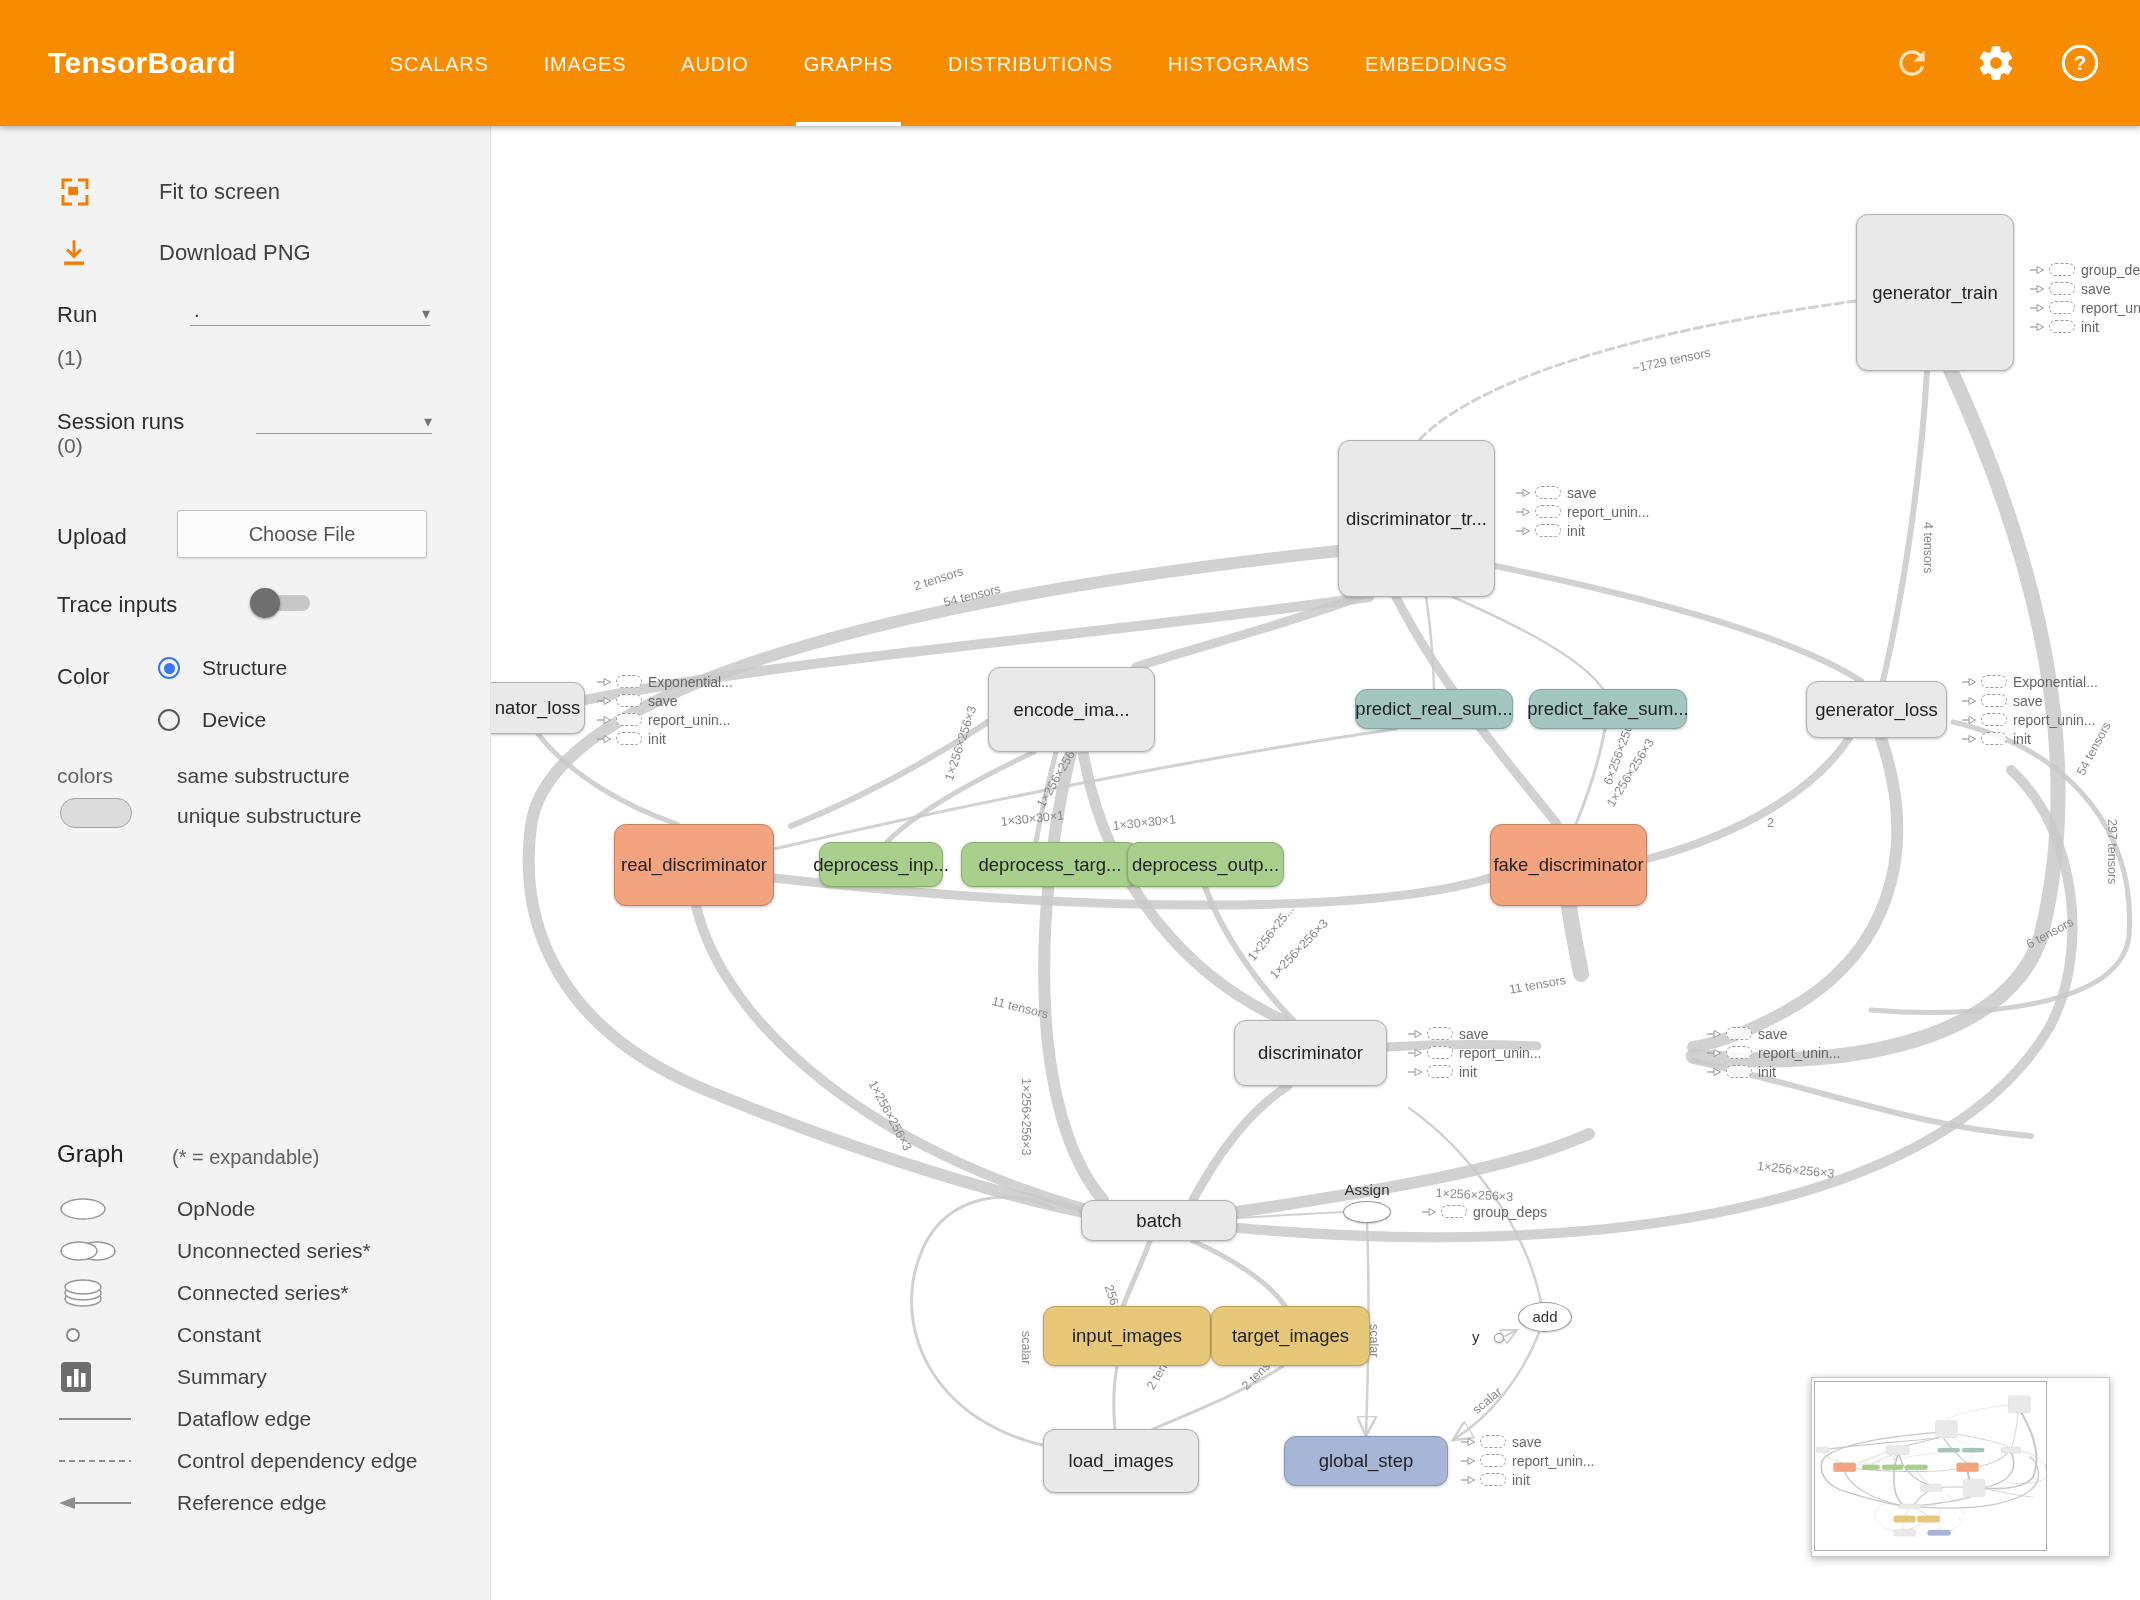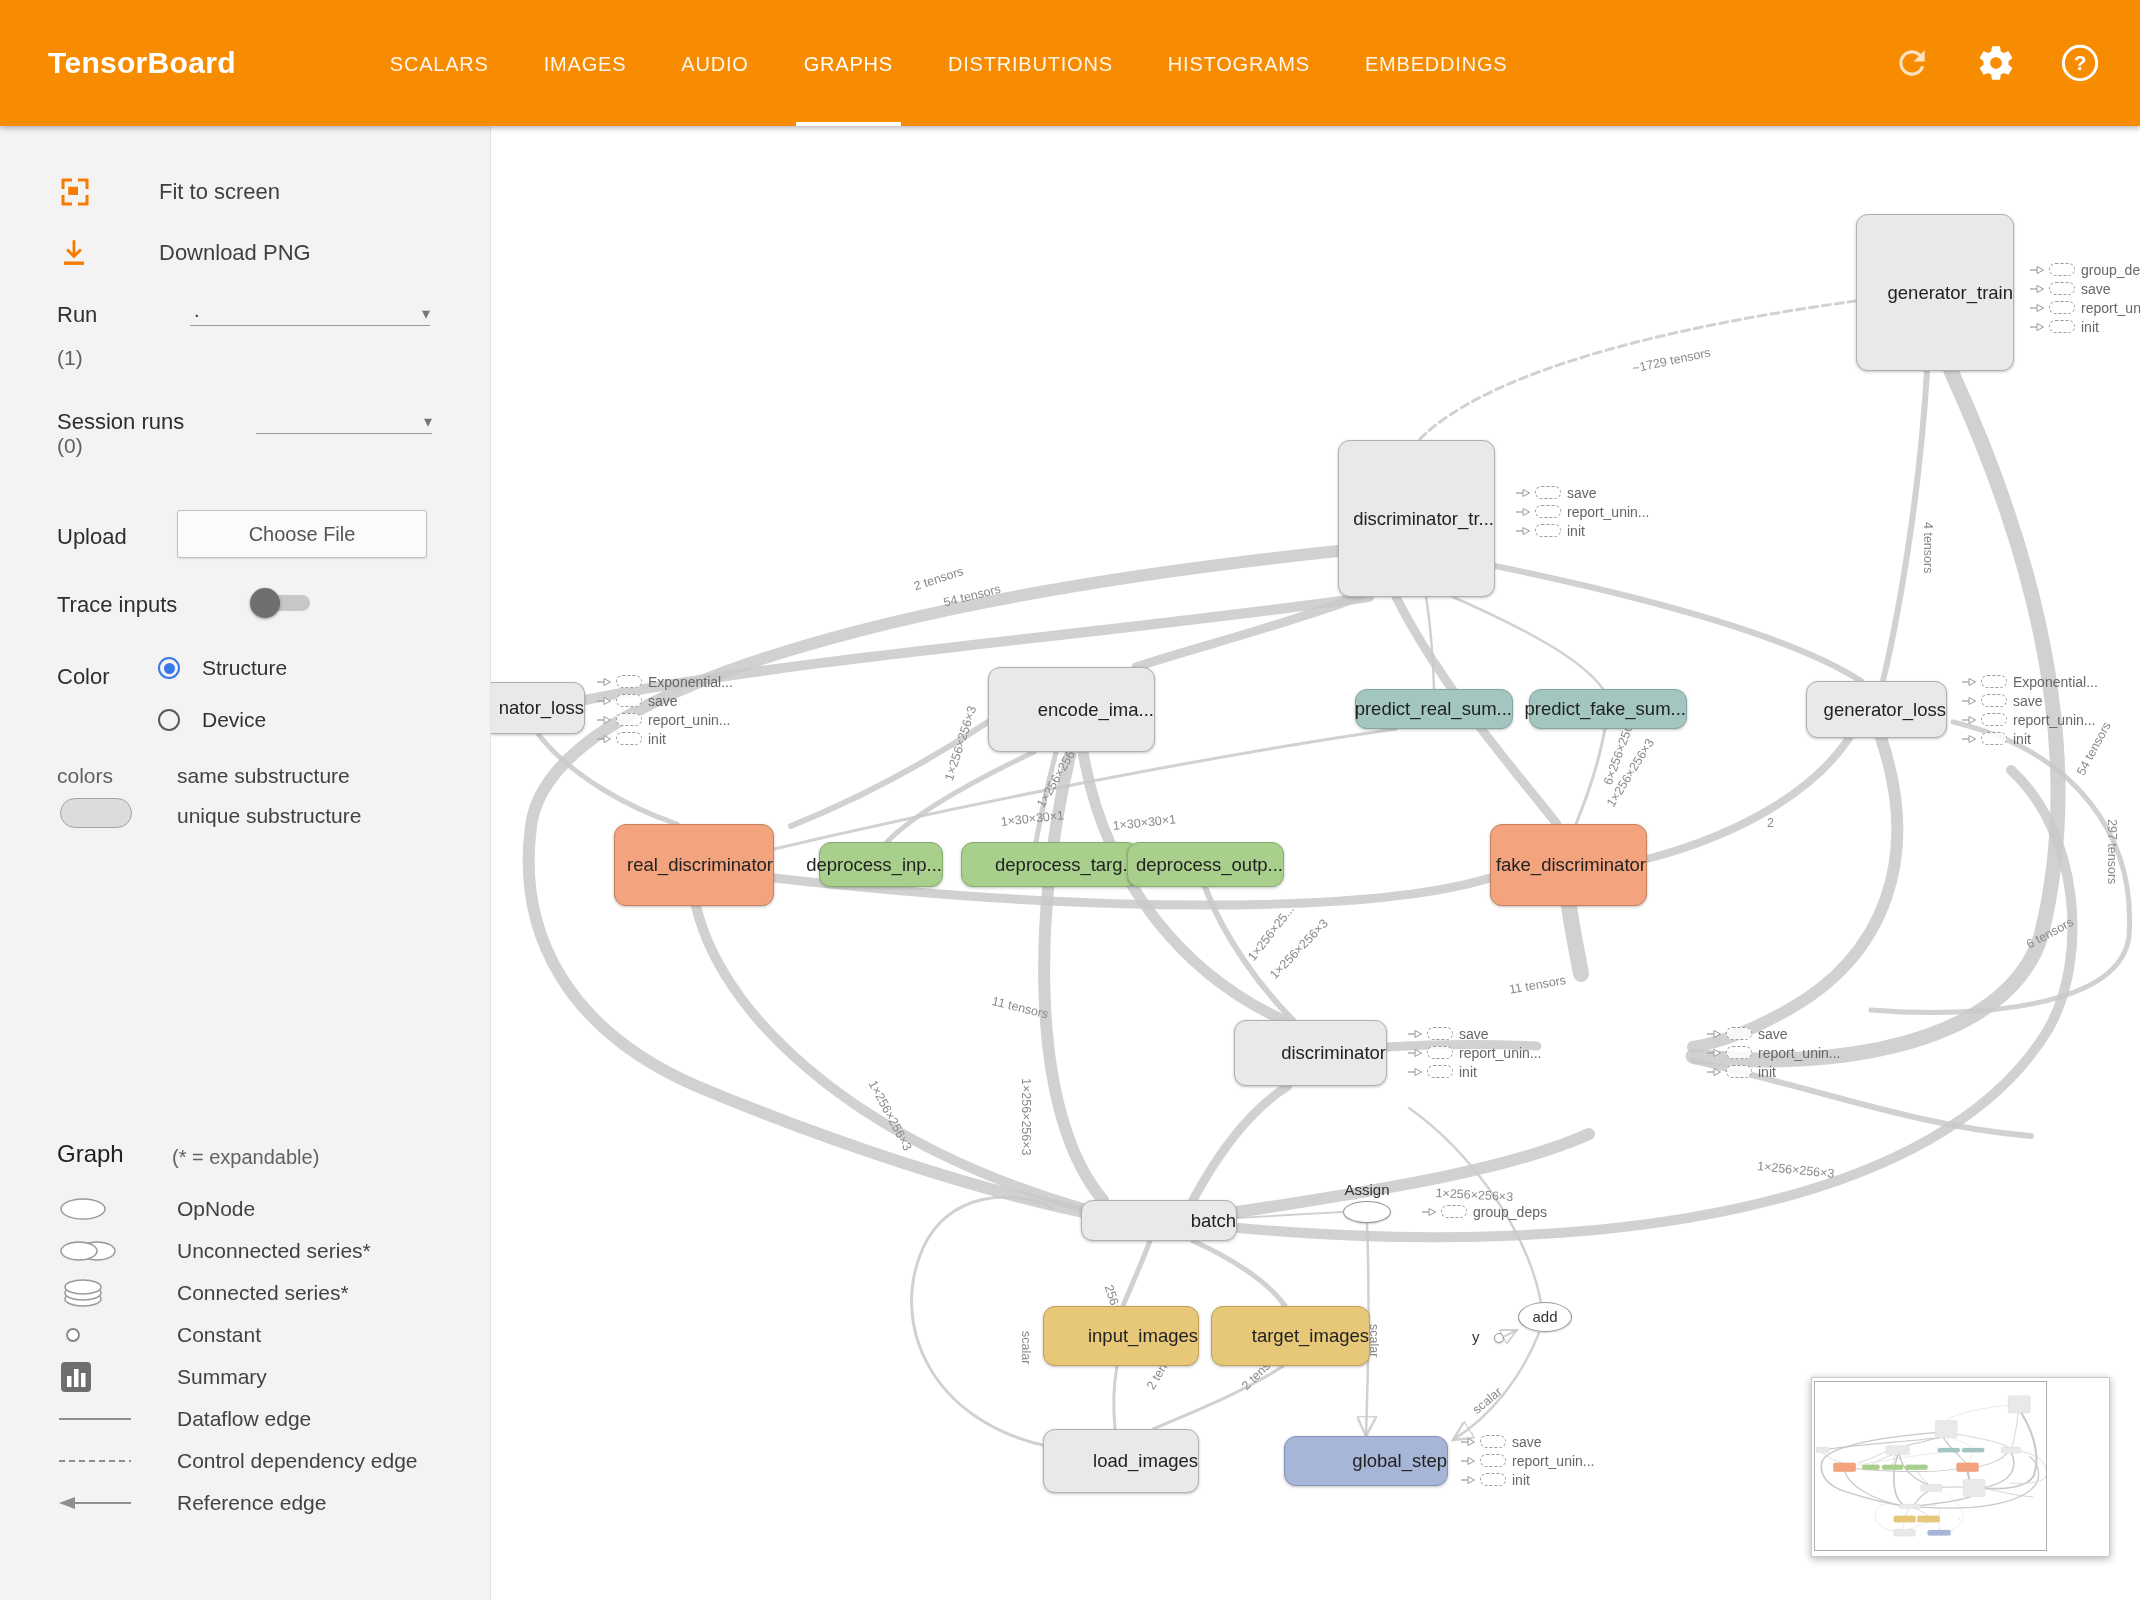--- a/index.html
+++ b/index.html
@@ -55,21 +55,21 @@
 
   
   .graph-canvas { position:absolute; left:491px; top:126px; width:1649px; height:1474px;
     background:#fff; overflow:hidden; }
   #edge-svg { position:absolute; left:0; top:0; z-index:1; }
   #edge-svg path { fill:none; stroke:#c9c9c9; stroke-opacity:.85; stroke-linecap:round; }
   #label-layer { position:absolute; inset:0; z-index:3; pointer-events:none; }
   .elabel { position:absolute; font-size:12.5px; color:#8a8a8a; white-space:nowrap; transform-origin:0 0; }
   #node-layer { position:absolute; inset:0; z-index:5; }
   .gnode { position:absolute; border:1.6px solid; border-radius:12px; display:flex;
-    align-items:center; justify-content:flex-end; font-size:18.5px; color:#222;
+    align-items:center; justify-content:center; font-size:18.5px; color:#222;
     box-shadow:0 1px 3px rgba(0,0,0,.25); cursor:pointer; white-space:nowrap; }
   .gnode.clip-left { border-top-left-radius:0; border-bottom-left-radius:0; border-left:none; }
   .opnode { position:absolute; background:#fff; border:1.6px solid #979797; border-radius:50%;
     cursor:pointer; box-shadow:0 1px 2px rgba(0,0,0,.2); }
   .oplabel { position:absolute; font-size:15px; color:#333; white-space:nowrap; z-index:6; }
   #anno-layer { position:absolute; inset:0; z-index:6; pointer-events:none; }
   .anno { position:absolute; }
   .anno-row { display:flex; align-items:center; height:19px; }
   .anno-shape { width:26px; height:13px; border:1px dashed #9a9a9a; border-radius:7px;
     background:rgba(255,255,255,.85); margin:0 6px 0 4px; flex:none; }
@@ -370,21 +370,21 @@
       </div>
       <div class="gnode" style="left: 999px; top: 698px; width: 157px; height: 82px; background: rgb(243, 164, 127); border-color: rgb(197, 128, 94);">
         <span>fake_discriminator</span>
       </div>
       <div class="gnode" style="left: 743px; top: 894px; width: 153px; height: 66px; background: rgb(233, 233, 233); border-color: rgb(176, 176, 176);">
         <span>discriminator</span>
       </div>
       <div class="gnode" style="left: 590px; top: 1074px; width: 156px; height: 41px; background: rgb(233, 233, 233); border-color: rgb(176, 176, 176);">
         <span>batch</span>
       </div>
-      <div class="gnode" style="left: 552px; top: 1180px; width: 156px; height: 60px; background: rgb(231, 200, 120); border-color: rgb(191, 160, 86);">
+      <div class="gnode" style="left: 552px; top: 1180px; width: 168px; height: 60px; background: rgb(231, 200, 120); border-color: rgb(191, 160, 86);">
         <span>input_images</span>
       </div>
       <div class="gnode" style="left: 720px; top: 1180px; width: 159px; height: 60px; background: rgb(231, 200, 120); border-color: rgb(191, 160, 86);">
         <span>target_images</span>
       </div>
       <div class="gnode" style="left: 552px; top: 1303px; width: 156px; height: 64px; background: rgb(233, 233, 233); border-color: rgb(176, 176, 176);">
         <span>load_images</span>
       </div>
       <div class="gnode" style="left: 793px; top: 1310px; width: 164px; height: 50px; background: rgb(167, 182, 215); border-color: rgb(132, 148, 184);">
         <span>global_step</span>

